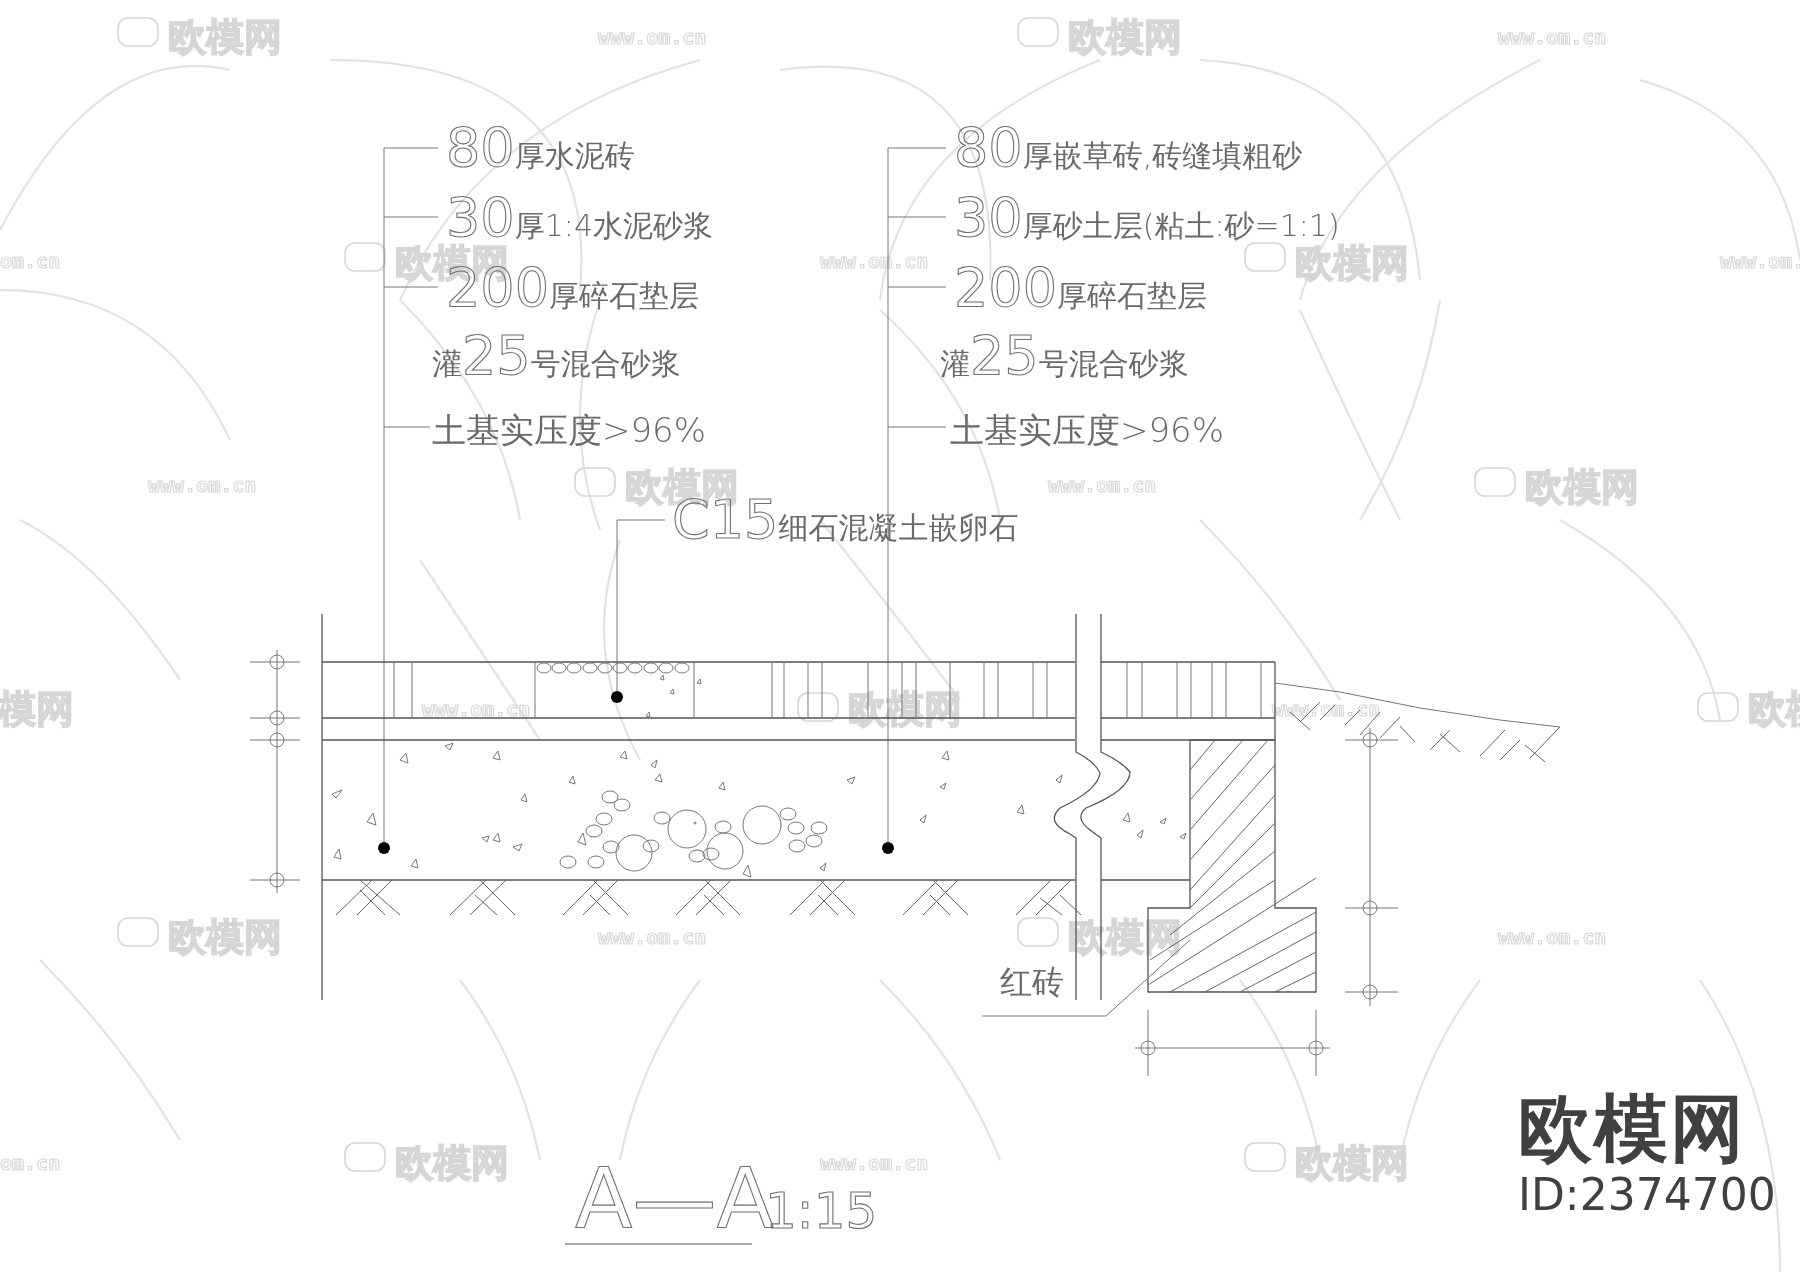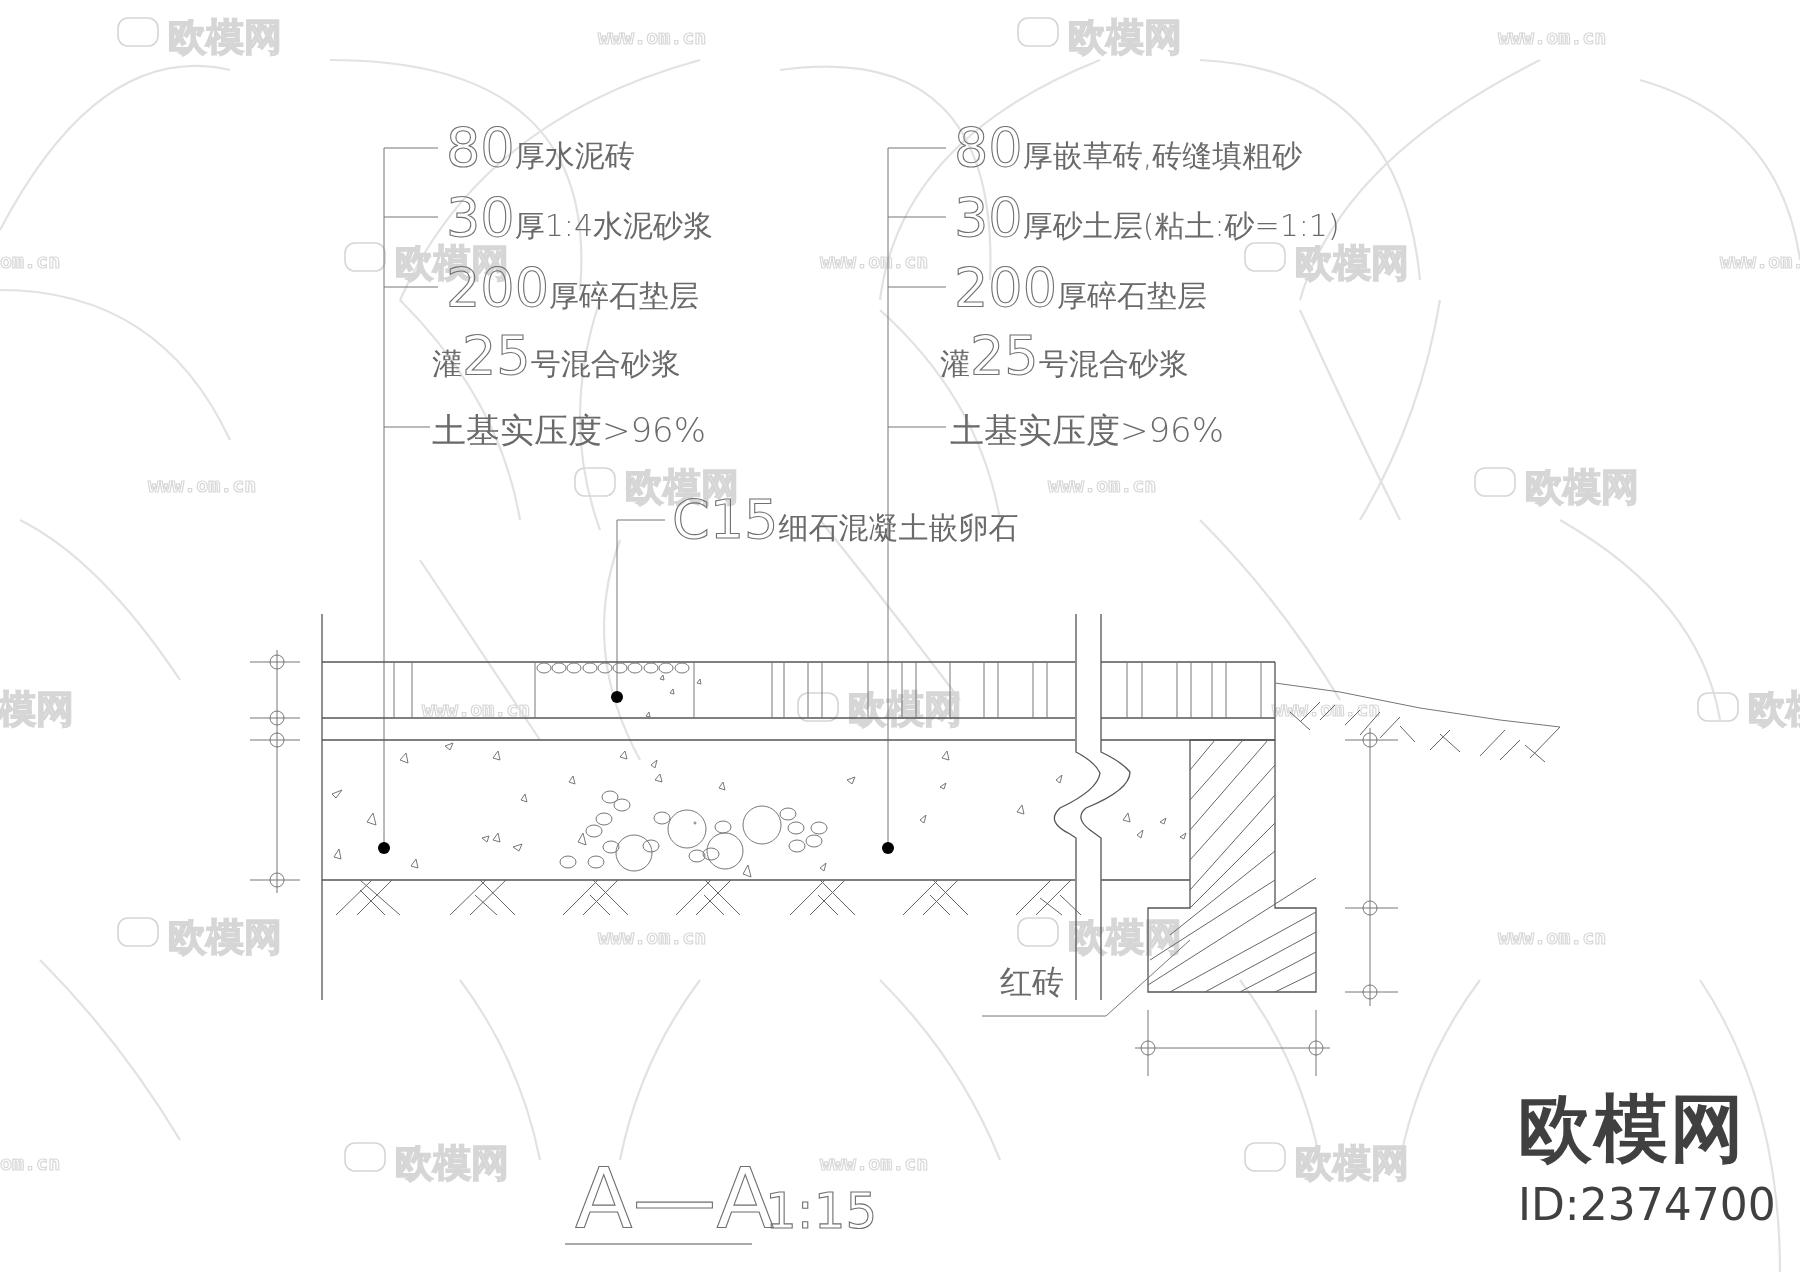--- a/index.html
+++ b/index.html
@@ -13,21 +13,21 @@
     .wm-arc { fill: none; stroke: #e2e2e2; stroke-width: 2.2; }
     .ln { stroke: #555; stroke-width: 1.3; fill: none; }
     .ln-thin { stroke: #777; stroke-width: 1; fill: none; }
     .hatch { stroke: #666; stroke-width: 1; fill: none; }
     .label { fill: #6a6a6a; font-family: "DejaVu Sans", sans-serif; font-weight: 200; }
     .label-num { fill: none; stroke: #707070; stroke-width: 1.1; font-family: "DejaVu Sans", sans-serif; }
     .dot { fill: #000; }
     .brand { position: absolute; left: 1518px; top: 1086px; color: #404040;
              font-family: "DejaVu Sans", sans-serif; }
     .brand .name { font-size: 74px; font-weight: bold; letter-spacing: 2px; line-height: 84px; }
-    .brand .id { font-size: 44px; line-height: 50px; margin-top: 10px; }
+    .brand .id { font-size: 44px; line-height: 50px; margin-top: 0px; }
   </style>
 </head>
 <body>
 
 <svg id="canvas" viewBox="0 0 1800 1272" xmlns="http://www.w3.org/2000/svg">
 
   <g>
     <path class="wm-arc" d="M0,230 Q100,40 230,70"></path>
     <path class="wm-arc" d="M330,60 Q600,60 580,290"></path>
     <path class="wm-arc" d="M700,60 Q480,120 400,300"></path>

